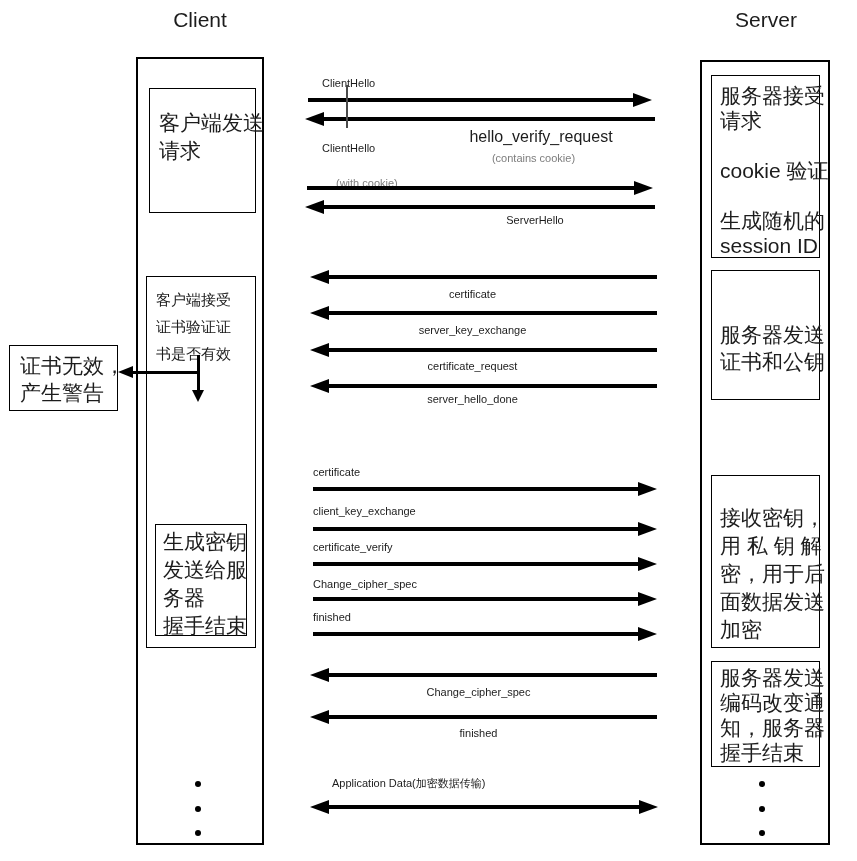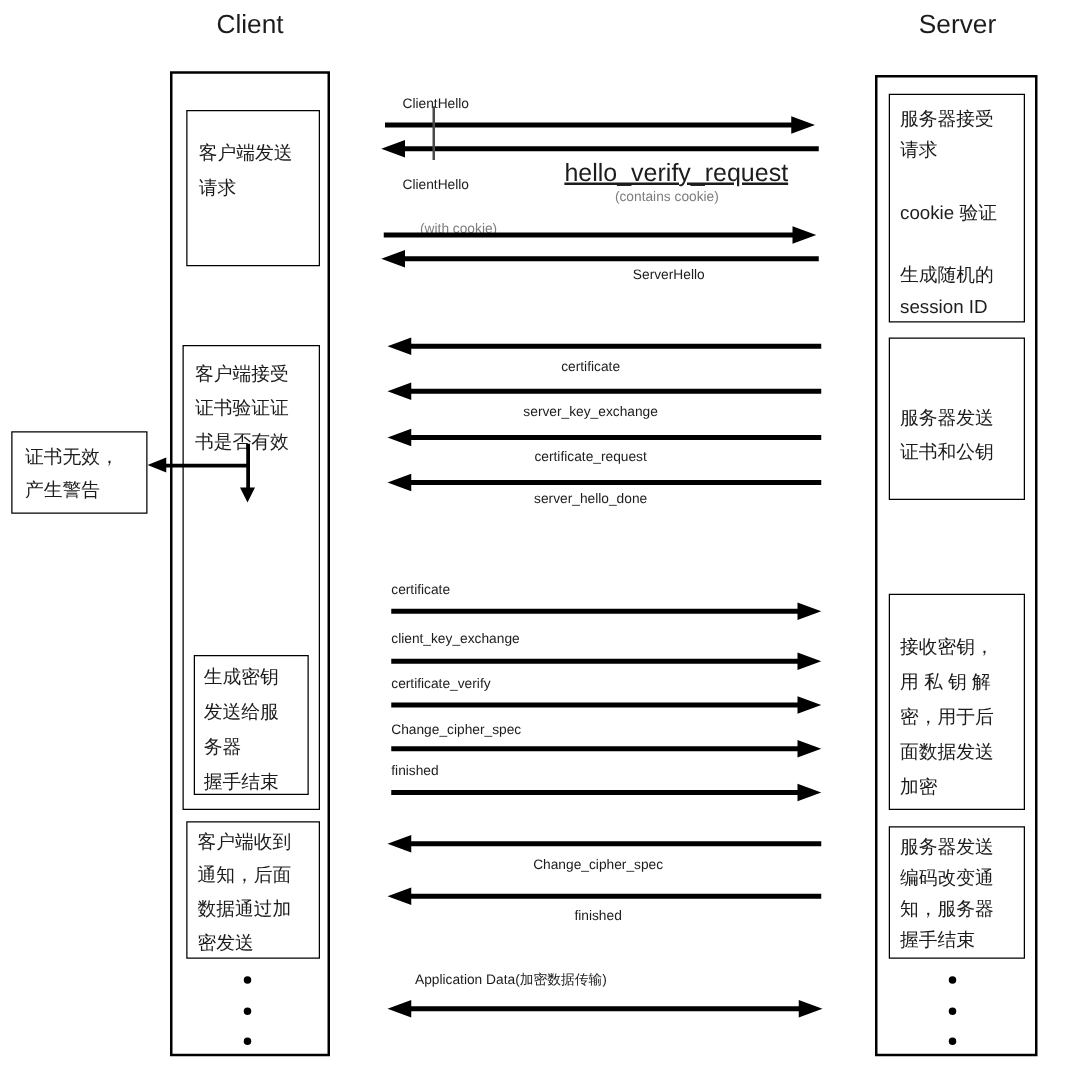--- a/index.html
+++ b/index.html
@@ -3,24 +3,24 @@
 <meta charset="utf-8">
 <style>
   html,body{margin:0;padding:0;background:#ffffff;}
   #canvas{
     position:relative;width:857px;height:861px;background:#ffffff;overflow:hidden;
     font-family:"Liberation Sans","DejaVu Sans",sans-serif;color:#1c1c1c;
   }
   .abs{position:absolute;}
   .title{font-size:21px;text-align:center;white-space:nowrap;}
   .colbox{border:2.5px solid #000;background:#fff;box-sizing:border-box;}
-  .ibox{border:1.5px solid #000;background:#fff;box-sizing:border-box;font-size:15px;}
+  .ibox{border:1.5px solid #000;background:#fff;box-sizing:border-box;font-size:21px;}
   .ibox .ln{white-space:nowrap;}
   .msg{font-size:11px;white-space:nowrap;}
-  .msg.big{font-size:20px;text-decoration:underline;}
+  .msg.big{font-size:16px;}
   .muted{color:#7d7d7d;}
   .ra{text-align:center;}
   .ca{text-align:center;}
   
   .arrow{position:absolute;height:14px;}
   .arrow .line{position:absolute;top:5px;height:4px;background:#000;left:0;right:0;}
   .arrow.right .line{right:16px;}
   .arrow.left .line{left:16px;}
   .arrow.both .line{left:16px;right:16px;}
   .head-r{position:absolute;right:0;top:0;width:0;height:0;
@@ -59,26 +59,20 @@
   </div>
 
 
   <div class="abs ibox" style="left:155px;top:524px;width:92px;height:112px;padding:3px 0 0 7px;line-height:28px;">
     <div class="ln">生成密钥</div>
     <div class="ln">发送给服</div>
     <div class="ln">务器</div>
     <div class="ln">握手结束</div>
   </div>
 
-  <div class="abs ibox" style="left:149px;top:657px;width:107px;height:110px;padding:2px 0 0 8px;line-height:27px;">
-    <div class="ln">客户端收到</div>
-    <div class="ln">通知，后面</div>
-    <div class="ln">数据通过加</div>
-    <div class="ln">密发送</div>
-  </div>
 
   <div class="dot" style="left:195px;top:781px;"></div>
   <div class="dot" style="left:195px;top:806px;"></div>
   <div class="dot" style="left:195px;top:830px;"></div>
 
   <div class="abs ibox" style="left:9px;top:345px;width:109px;height:66px;padding:6px 0 0 10px;line-height:27px;">
     <div class="ln">证书无效，</div>
     <div class="ln">产生警告</div>
   </div>
 

